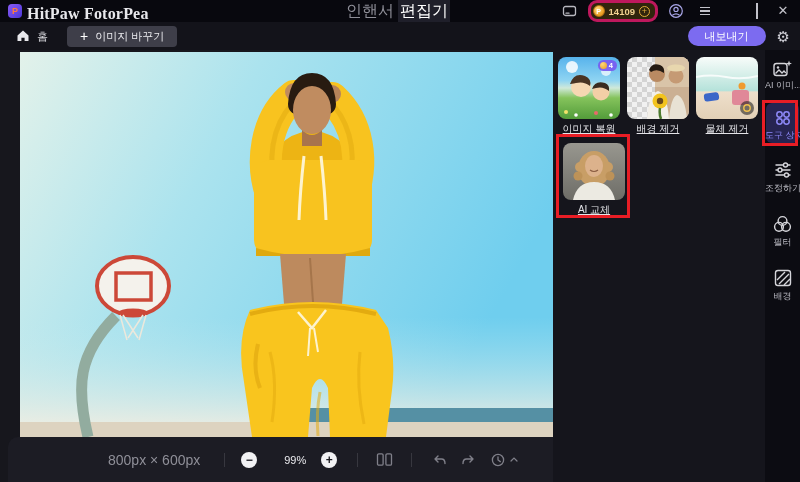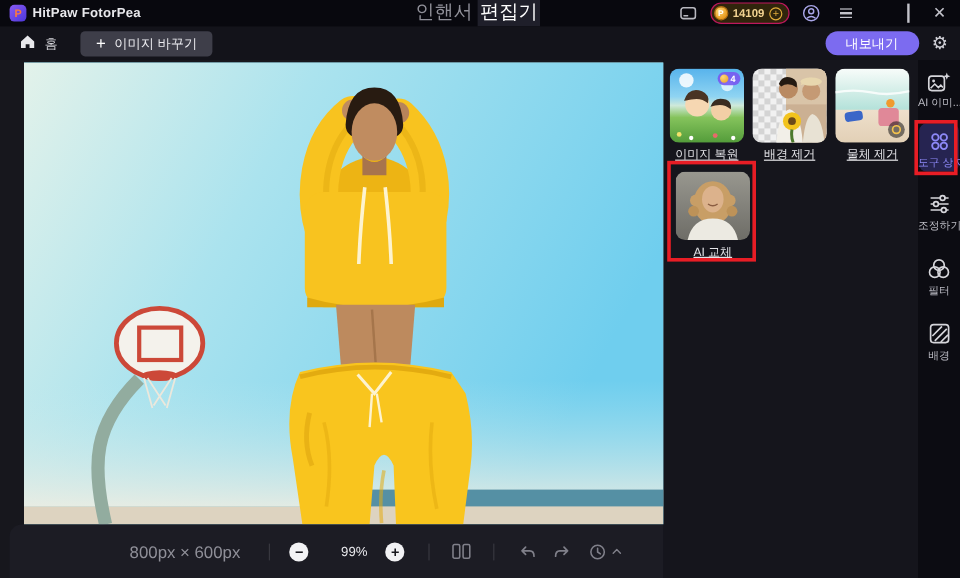--- a/index.html
+++ b/index.html
@@ -4,26 +4,26 @@
 <style>
   html,body{margin:0;padding:0;}
   body{width:800px;height:482px;position:relative;overflow:hidden;background:#0b0b11;
        font-family:"Liberation Sans","DejaVu Sans",sans-serif;color:#ddd;-webkit-font-smoothing:antialiased;}
 
   
   .titlebar{position:absolute;left:0;top:0;width:800px;height:22px;background:#08080e;}
   .logo{position:absolute;left:8px;top:4px;width:14px;height:14px;border-radius:4px;
         background:linear-gradient(135deg,#8a5cf5,#4b36d8);display:flex;align-items:center;justify-content:center;
         font-size:9px;font-weight:800;color:#ff7a3d;}
-  .app-title{position:absolute;left:27px;top:5px;font-size:11px;color:#e8e8ec;font-weight:700;letter-spacing:.2px;}
+  .app-title{position:absolute;left:27px;top:5px;font-size:16px;color:#e8e8ec;font-weight:700;letter-spacing:.2px;font-family:Liberation Serif, serif;}
   .tab{position:absolute;top:0;height:22px;line-height:22px;text-align:center;font-size:16px;cursor:default;}
   .tab-enhancer{left:344px;width:52px;color:#8f8f98;}
   .tab-editor{left:398px;width:52px;color:#fff;background:#1f1f2a;}
   .tb-right{position:absolute;right:0;top:0;height:22px;display:flex;align-items:center;}
-  .coin-pill{height:16px;border-radius:9px;background:#30250c;border:1px solid #be185d;display:flex;align-items:center;
+  .coin-pill{height:16px;border-radius:9px;background:#30250c;border:3px solid #be185d;display:flex;align-items:center;
              padding:0 5px 0 2px;gap:4px;}
   .coin{width:12px;height:12px;border-radius:50%;background:radial-gradient(circle at 35% 30%,#ffd978,#e89b1f 70%);
         border:1px solid #b06f12;display:flex;align-items:center;justify-content:center;
         font-size:7px;font-weight:800;color:#fff;box-sizing:border-box;}
   .coin-num{font-size:9.5px;font-weight:700;color:#f2d391;}
   .add-coin{width:11px;height:11px;border-radius:50%;border:1px solid #e0ab3a;color:#e0ab3a;font-size:9px;line-height:9px;
             text-align:center;box-sizing:border-box;}
   .winicon{width:26px;text-align:center;color:#c2c2ca;font-size:12px;line-height:22px;}
   .bars span{display:block;width:10px;height:1.4px;background:#c2c2ca;margin:2.2px auto;}
   .boxg{width:9px;height:8px;border:1.2px solid #c2c2ca;margin:0 auto;}

